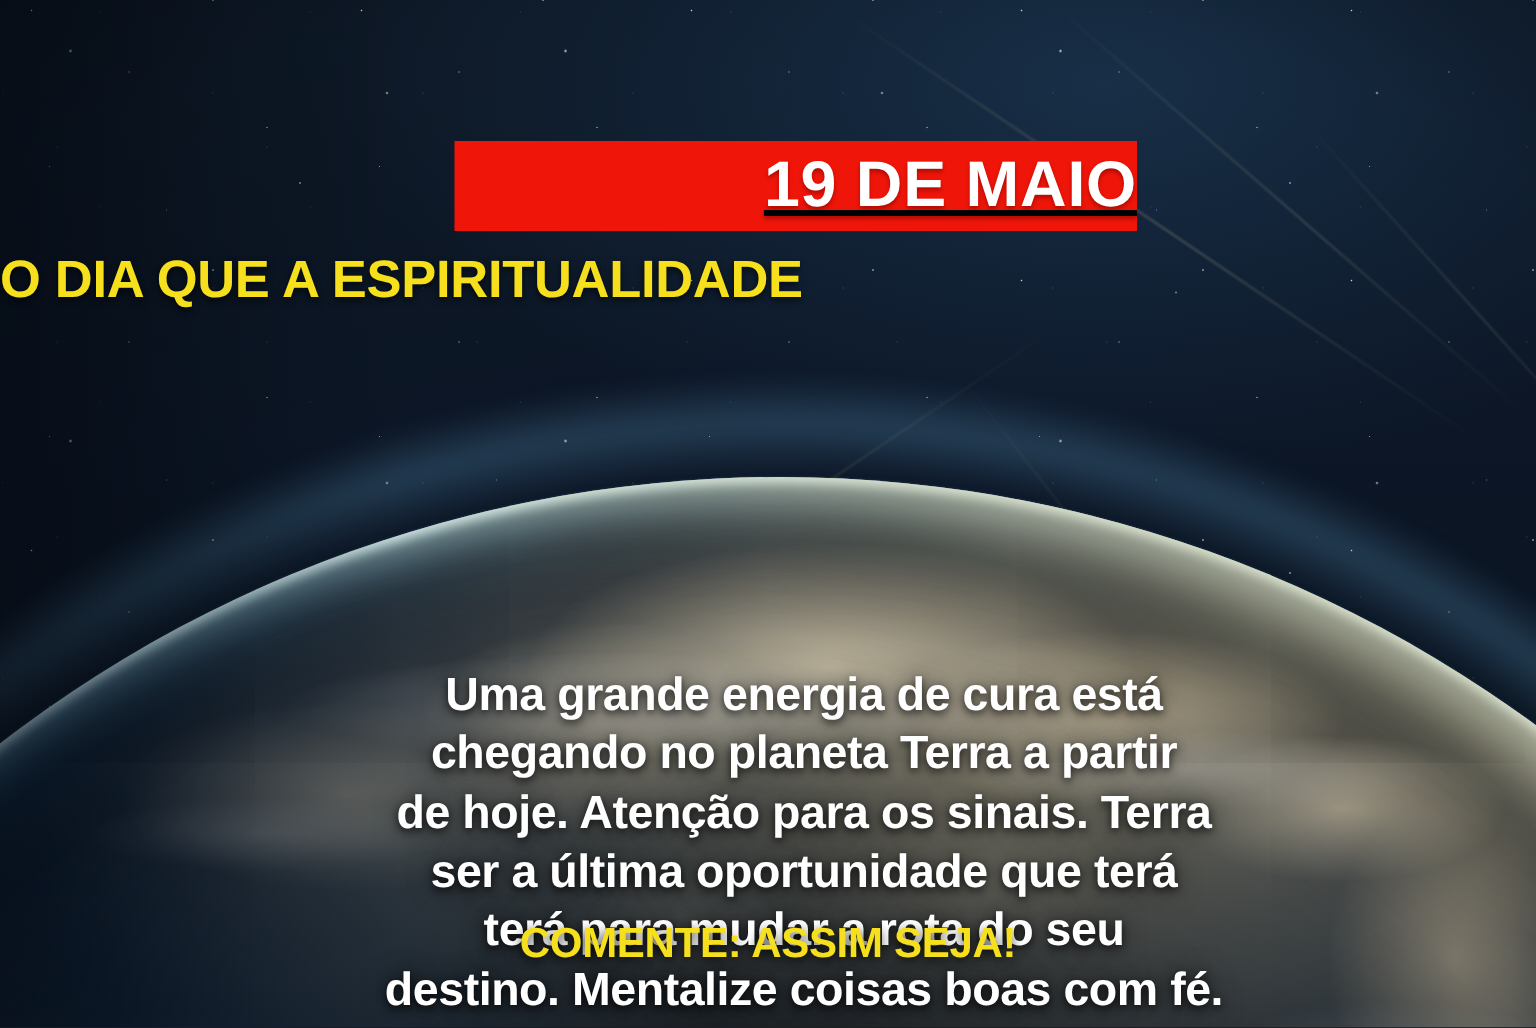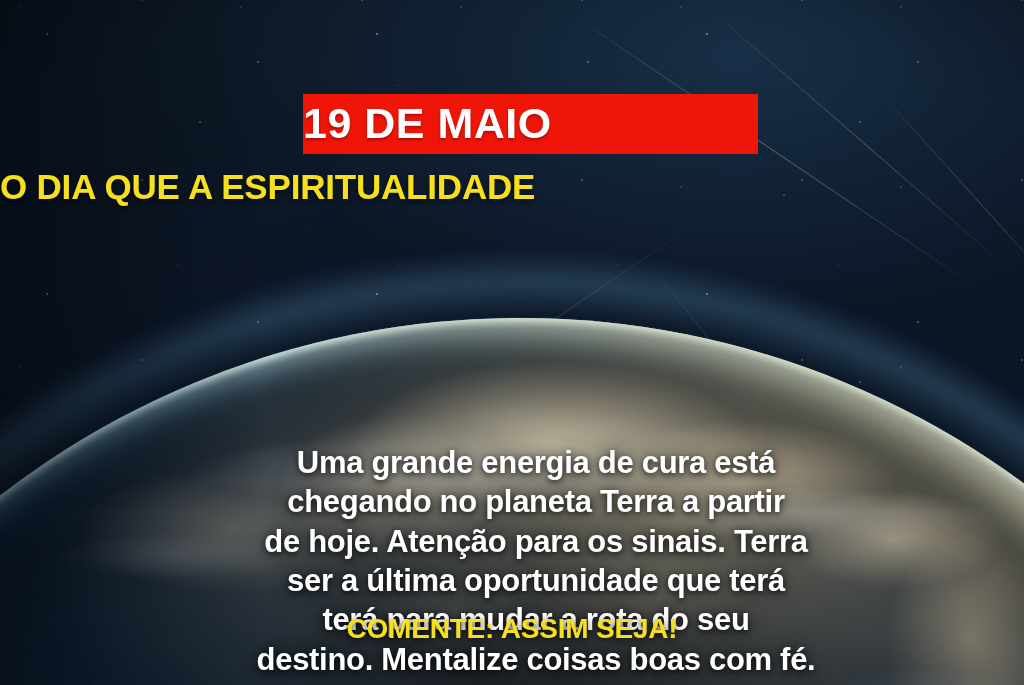--- a/index.html
+++ b/index.html
@@ -208,22 +208,23 @@
   }
 
   .date-banner {
     position: absolute;
     left: 303px;
     top: 94px;
     width: 455px;
     height: 60px;
     display: flex;
     align-items: center;
-    justify-content: flex-start;
+    justify-content: flex-end;
     background: #f01509;
+    text-decoration: underline;
   }
   .date-banner-text {
     color: #ffffff;
     font-size: 43px;
     font-weight: 700;
     letter-spacing: 0.5px;
     line-height: 1;
     white-space: nowrap;
     text-shadow: 0 2px 3px rgba(90,0,0,0.45);
     transform: translateY(-1px);

